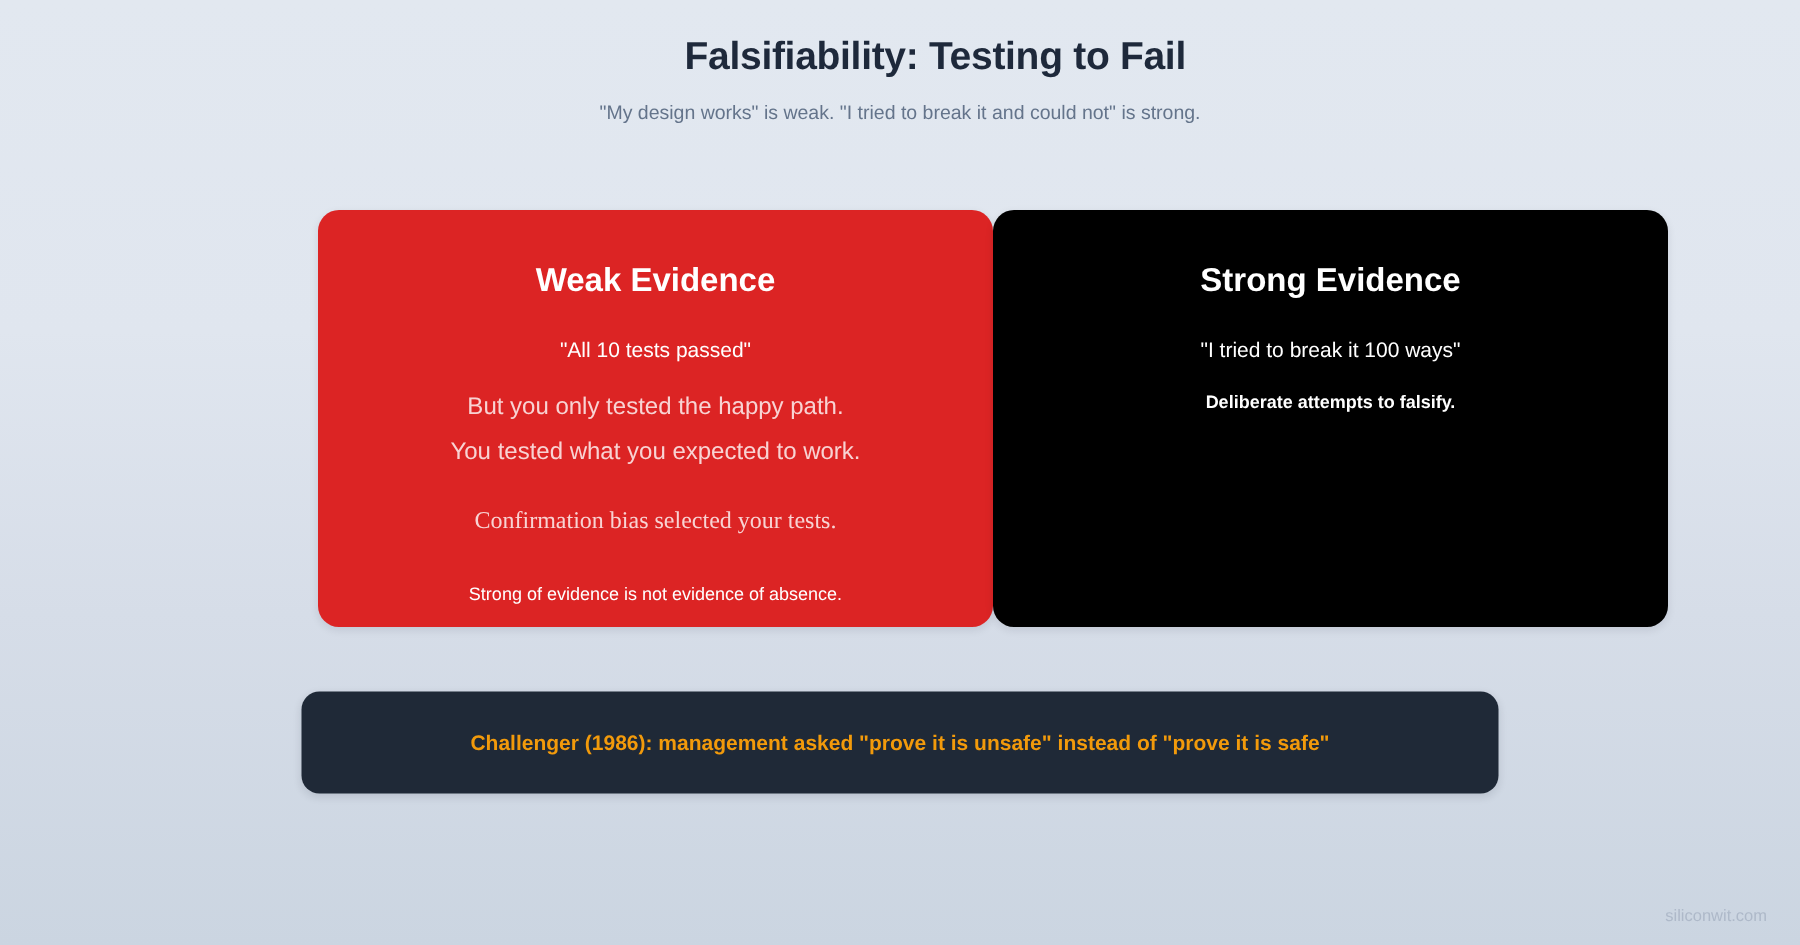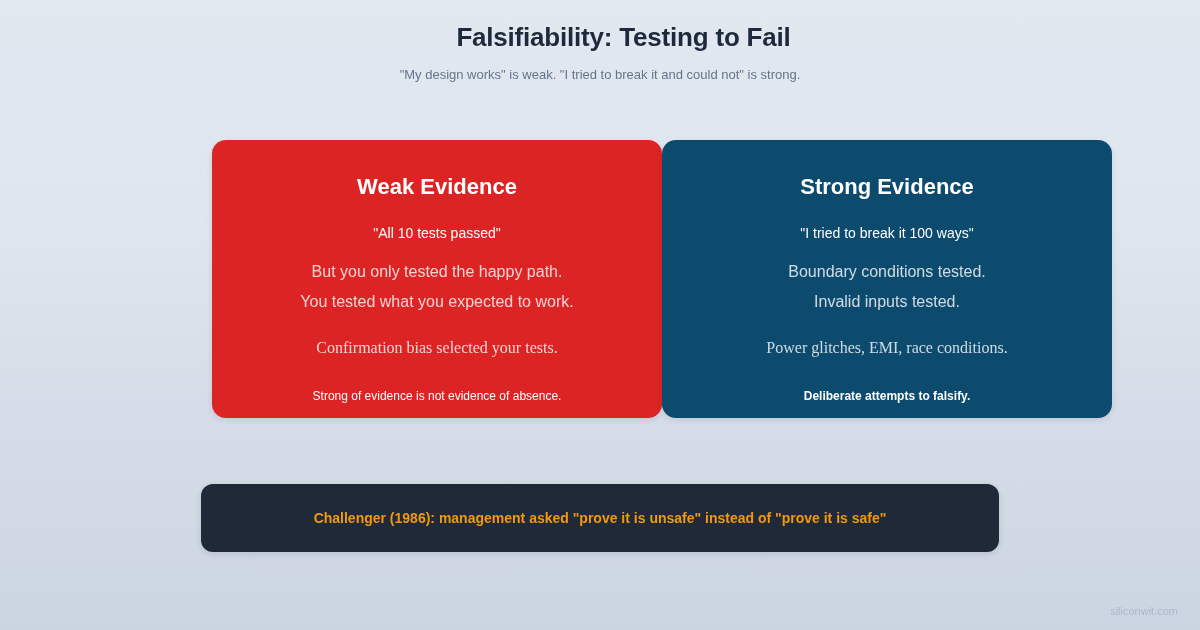--- a/index.html
+++ b/index.html
@@ -63,21 +63,21 @@
     border-radius: 14px;
     padding: 24px 26px 20px 26px;
     display: flex;
     flex-direction: column;
     align-items: center;
     color: #ffffff;
     box-shadow: 0 2px 6px rgba(15, 23, 42, 0.10);
   }
 
   .card-weak  { background: #dc2424; }
-  .card-strong{ background: #0c4a6e; }
+  .card-strong{ background: #000000; }
 
   .card-title {
     font-size: 22px;
     font-weight: bold;
     line-height: 26px;
     color: #ffffff;
     margin-top: 10px;
   }
 
   .card-claim {
@@ -123,21 +123,20 @@
     top: 461px;
     left: 201px;
     width: 798px;
     height: 68px;
     border-radius: 12px;
     background: #1f2937;
     display: flex;
     align-items: center;
     justify-content: center;
     box-shadow: 0 2px 6px rgba(15, 23, 42, 0.12);
-    margin-top: 23px;
   }
 
   .footnote-text {
     font-size: 14px;
     font-weight: bold;
     color: #f29a0b;
     line-height: 18px;
     text-align: center;
     padding: 0 20px;
   }
@@ -170,25 +169,20 @@
       <div class="card-point">But you only tested the happy path.</div>
       <div class="card-point">You tested what you expected to work.</div>
       <div class="card-point gap-before">Confirmation bias selected your tests.</div>
     </div>
     <div class="card-kicker">Strong of evidence is not evidence of absence.</div>
   </div>
 
   <div class="card card-strong">
     <div class="card-title">Strong Evidence</div>
     <div class="card-claim">"I tried to break it 100 ways"</div>
-    <div class="card-points">
-      <div class="card-point">Boundary conditions tested.</div>
-      <div class="card-point">Invalid inputs tested.</div>
-      <div class="card-point gap-before">Power glitches, EMI, race conditions.</div>
-    </div>
     <div class="card-kicker is-bold">Deliberate attempts to falsify.</div>
   </div>
 
 </div>
 
 <div class="footnote-banner">
   <div class="footnote-text">Challenger (1986): management asked "prove it is unsafe" instead of "prove it is safe"</div>
 </div>
 
 <div class="watermark">siliconwit.com</div>

